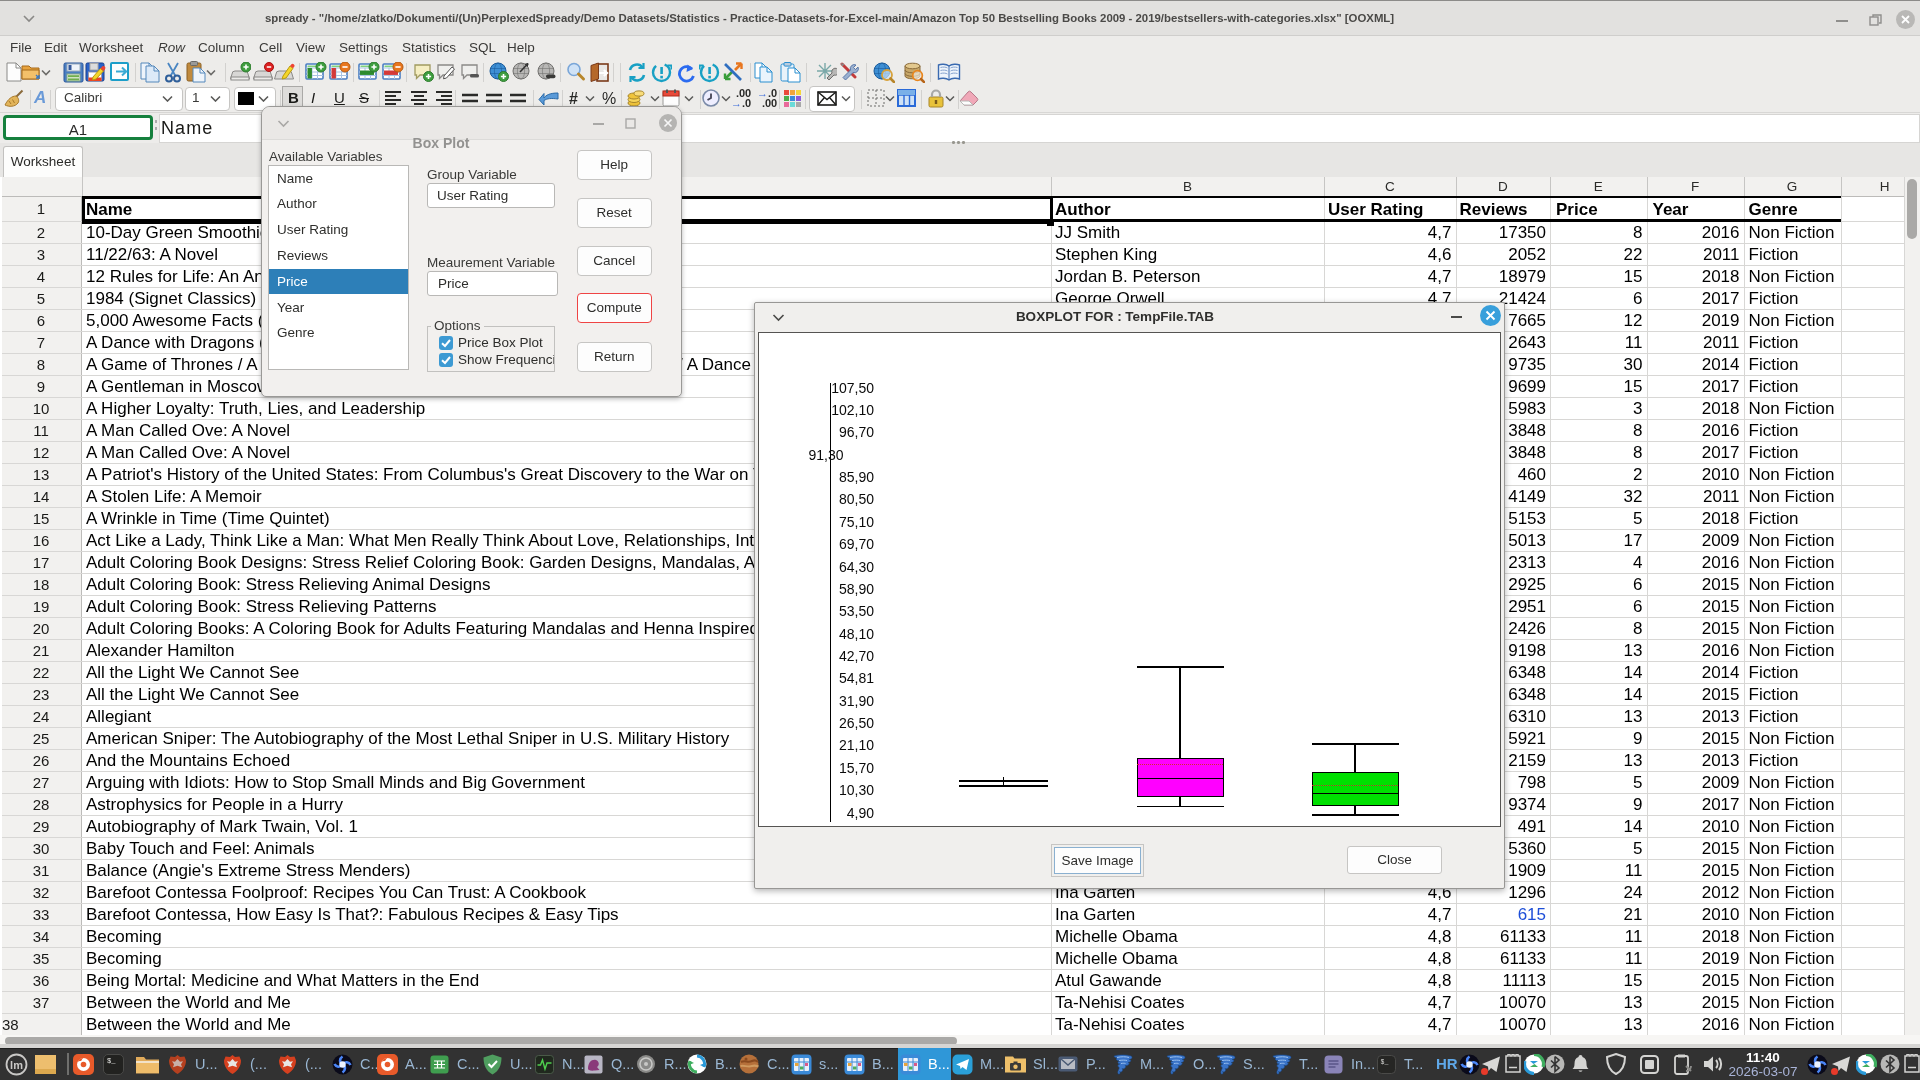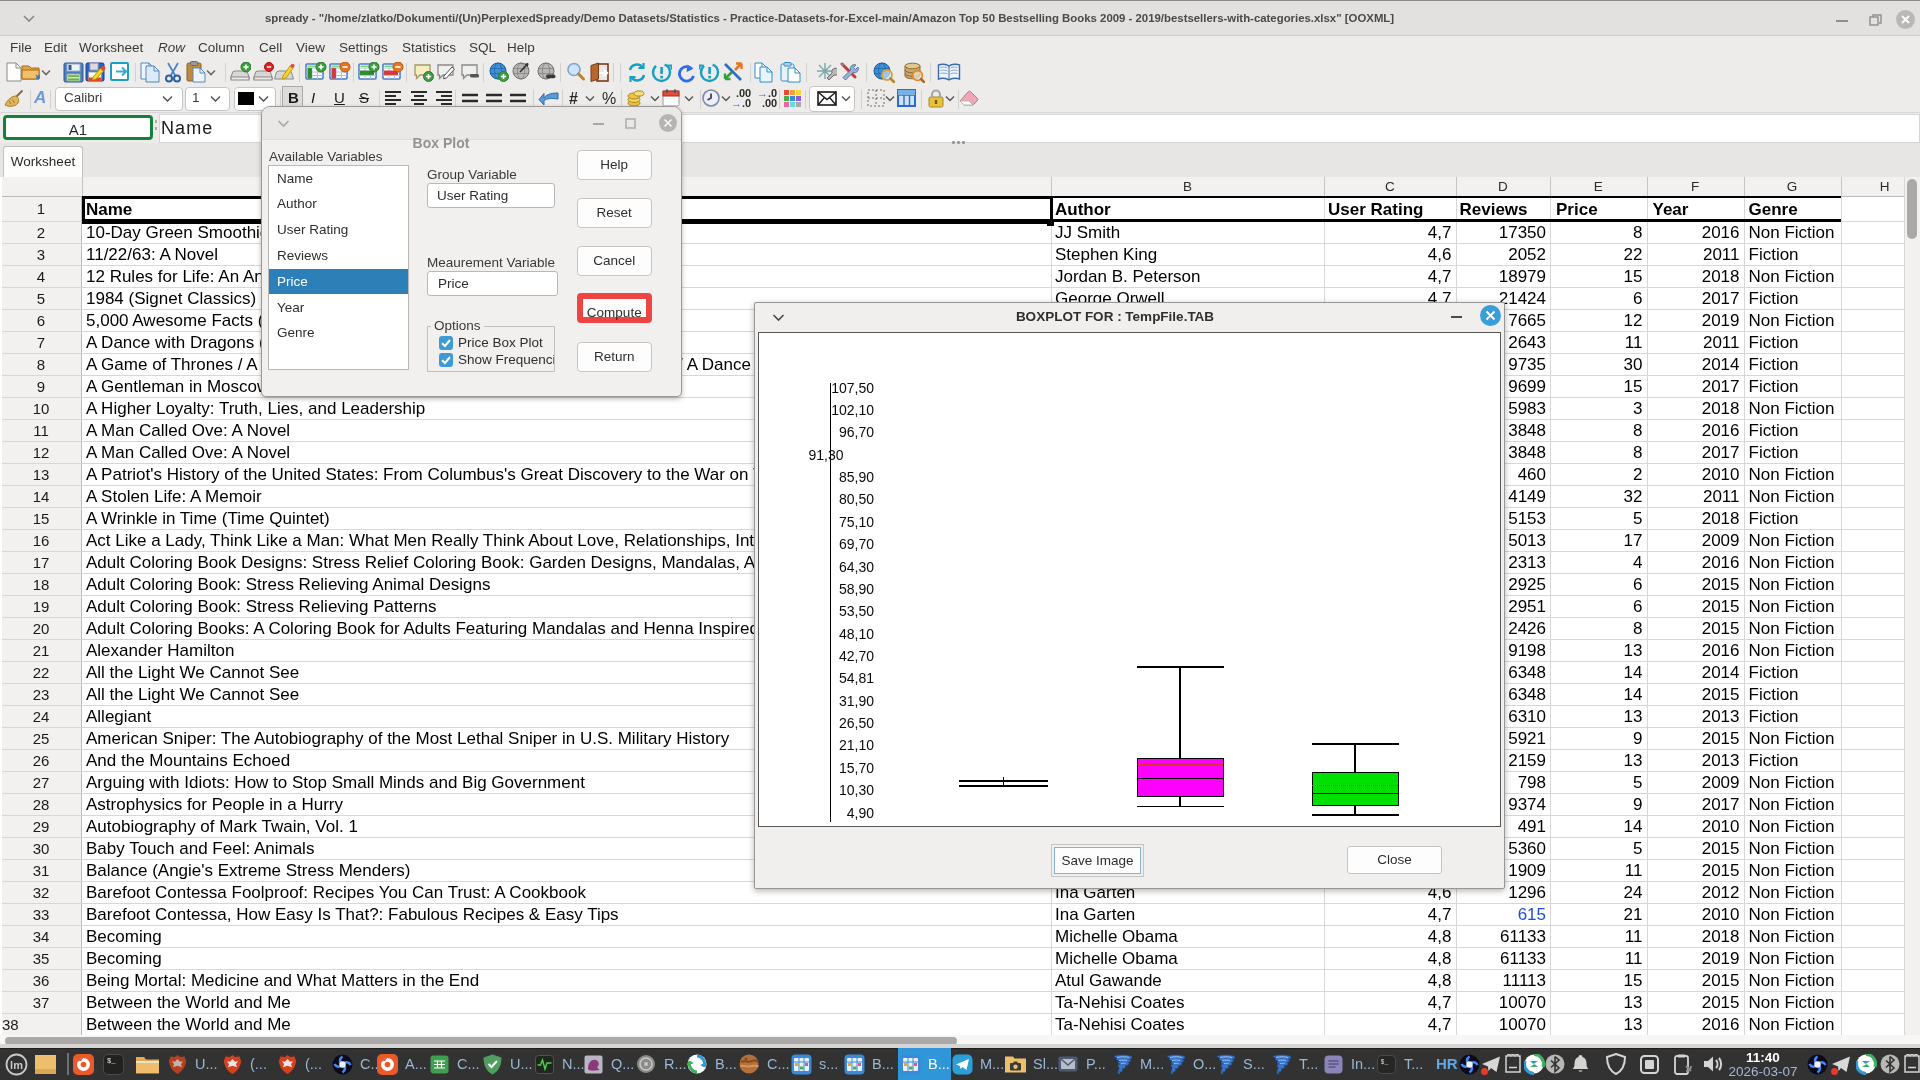--- a/index.html
+++ b/index.html
@@ -830,21 +830,21 @@
   </svg>
 <div class="ab" style="left:458px;top:334.5px;font-size:13.5px;color:#2e2e2c;">Price Box Plot</div>
 <div class="ab" style="left:438.5px;top:352.5px;width:14px;height:14px;background:#3d9ad3;border-radius:3px;"></div>
 <svg class="ab" style="left:438.5px;top:352.5px" width="14" height="14">
     <path d="M3 7.2 L6 10 L11 4" stroke="#fff" stroke-width="2" fill="none"></path>
   </svg>
 <div class="ab" style="left:458px;top:351.5px;width:96px;overflow:hidden;white-space:nowrap;font-size:13.5px;color:#2e2e2c;">Show Frequenci</div>
 <div class="ab" style="left:576.5px;top:149.5px;width:75.5px;height:30px;background:#fdfdfd;border:1px solid #c6c5c3;border-radius:4px;box-sizing:border-box;text-align:center;line-height:28px;font-size:13.5px;color:#2e2e2c;">Help</div>
 <div class="ab" style="left:576.5px;top:198px;width:75.5px;height:30px;background:#fdfdfd;border:1px solid #c6c5c3;border-radius:4px;box-sizing:border-box;text-align:center;line-height:28px;font-size:13.5px;color:#2e2e2c;">Reset</div>
 <div class="ab" style="left:576.5px;top:245.5px;width:75.5px;height:30px;background:#fdfdfd;border:1px solid #c6c5c3;border-radius:4px;box-sizing:border-box;text-align:center;line-height:28px;font-size:13.5px;color:#2e2e2c;">Cancel</div>
-<div class="ab" style="left:576.5px;top:293px;width:75.5px;height:30px;background:#fdfdfd;border:6px solid #ef4444;border-radius:4px;box-sizing:border-box;text-align:center;line-height:28px;font-size:13.5px;color:#2e2e2c;">Compute</div>
+<div class="ab" style="left:576.5px;top:293px;width:75.5px;height:30px;background:#fdfdfd;border:1px solid #ef4444;border-radius:4px;box-sizing:border-box;text-align:center;line-height:28px;font-size:13.5px;color:#2e2e2c;">Compute</div>
 <div class="ab" style="left:576.5px;top:341.5px;width:75.5px;height:30px;background:#fdfdfd;border:1px solid #c6c5c3;border-radius:4px;box-sizing:border-box;text-align:center;line-height:28px;font-size:13.5px;color:#2e2e2c;">Return</div>
 <div class="ab" style="left:754px;top:302px;width:751px;height:587px;background:#f0efed;border:1px solid #989795;border-radius:2px;box-shadow:0 2px 6px rgba(0,0,0,0.3);box-sizing:border-box;"></div>
 <svg class="ab" style="left:772px;top:313px" width="13" height="9">
     <path d="M1.5 2 L6.5 7 L11.5 2" stroke="#4a4a48" stroke-width="1.6" fill="none"></path>
   </svg>
 <div class="ab" style="left:1015px;top:302px;width:200px;height:30px;line-height:30px;text-align:center;font-size:13.5px;font-weight:bold;color:#2f2f2d;">BOXPLOT FOR : TempFile.TAB</div>
 <div class="ab" style="left:1451px;top:316px;width:11px;height:2px;background:#4a4a48;"></div>
 <div class="ab" style="left:1480px;top:305px;width:21px;height:21px;border-radius:50%;background:#389fdb;"></div>
 <svg class="ab" style="left:1480px;top:305px" width="21" height="21">
     <path d="M6.5 6.5 L14.5 14.5 M14.5 6.5 L6.5 14.5" stroke="#fff" stroke-width="1.9"></path>

